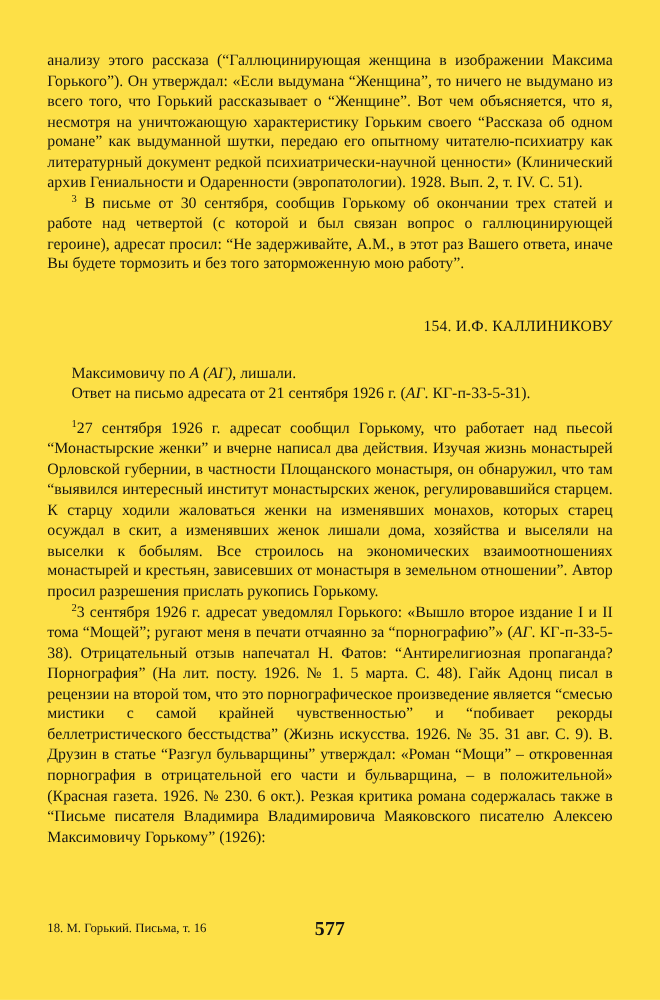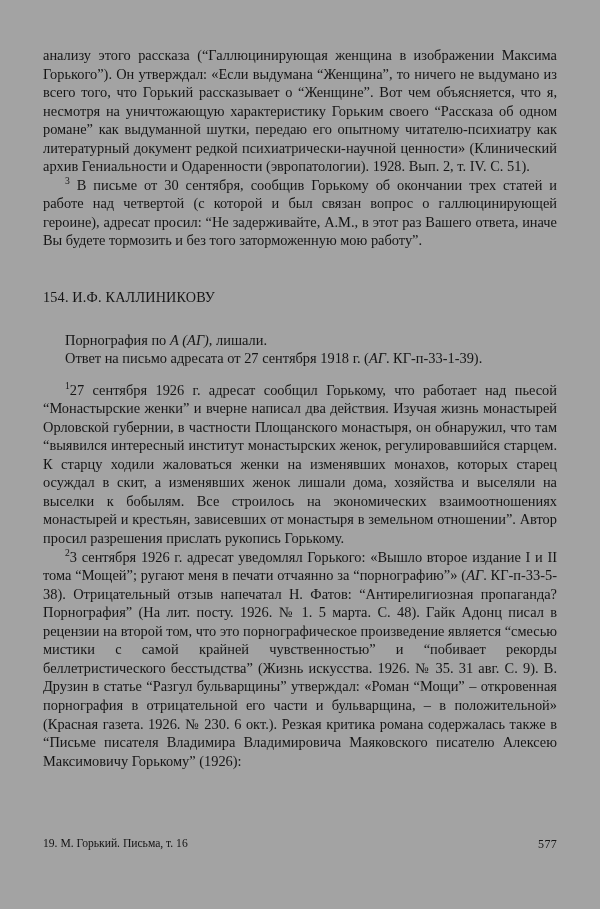--- a/index.html
+++ b/index.html
@@ -5,21 +5,21 @@
 <style>
   html, body {
     margin: 0;
     padding: 0;
     background: #ffffff;
   }
   .page {
     position: relative;
     width: 600px;
     height: 909px;
-    background: #a3a3a3;
+    background: #fde047;
     overflow: hidden;
     font-family: "Liberation Serif", "DejaVu Serif", serif;
     color: #141414;
     box-sizing: border-box;
   }
   .textblock {
     position: absolute;
     left: 43px;
     top: 46px;
     width: 514px;
@@ -40,21 +40,21 @@
     font-size: 9.6px;
     vertical-align: super;
     line-height: 0;
   }
   .ital {
     font-style: italic;
     margin-top: 12px;
   }
   .section-title {
     margin-top: 0;
-    text-align: left;
+    text-align: right;
     font-size: 14.2px;
     letter-spacing: 0.2px;
     line-height: 18.55px;
   }
   .gap-lg { height: 38px; }
   .gap-md { height: 24px; }
   .gap-sm { height: 13px; }
 
   .footer {
     position: absolute;
@@ -69,23 +69,23 @@
     top: 0;
     font-size: 11.6px;
     line-height: 16px;
     white-space: nowrap;
   }
   .footer-pageno {
     position: absolute;
     left: 0;
     top: 0;
     width: 514px;
-    text-align: right;
-    font-size: 12px;
-    font-weight: normal;
+    text-align: center;
+    font-size: 18px;
+    font-weight: bold;
     line-height: 16px;
     letter-spacing: 0.3px;
   }
 </style>
 </head>
 <body>
 
 <div class="page">
 
   <div class="textblock">
@@ -93,30 +93,30 @@
     <p>анализу этого рассказа (“Галлюцинирующая женщина в изображении Максима Горького”). Он утверждал: «Если выдумана “Женщина”, то ничего не выдумано из всего того, что Горький рассказывает о “Женщине”. Вот чем объясняется, что я, несмотря на уничтожающую характеристику Горьким своего “Рассказа об одном романе” как выдуманной шутки, передаю его опытному читателю-психиатру как литературный документ редкой психиатрически-научной ценности» (Клинический архив Гениальности и Одаренности (эвропатологии). 1928. Вып. 2, т. IV. С. 51).</p>
 
     <p class="indent"><span class="sup">3</span><span> В письме от 30 сентября, сообщив Горькому об окончании трех статей и работе над четвертой (с которой и был связан вопрос о галлюцинирующей героине), адресат просил: “Не задерживайте, А.М., в этот раз Вашего ответа, иначе Вы будете тормозить и без того заторможенную мою работу”.</span></p>
 
     <div class="gap-lg"></div>
 
     <p class="section-title">154. И.Ф. КАЛЛИНИКОВУ</p>
 
     <div class="gap-md"></div>
 
-    <p class="indent"><span>Порнография по </span><span class="ital">А (АГ)</span><span>, лишали.</span></p>
+    <p class="indent"><span>Максимовичу по </span><span class="ital">А (АГ)</span><span>, лишали.</span></p>
 
-    <p class="indent"><span>Ответ на письмо адресата от 27 сентября 1918 г. (</span><span class="ital">АГ</span><span>. КГ-п-33-1-39).</span></p>
+    <p class="indent"><span>Ответ на письмо адресата от 21 сентября 1926 г. (</span><span class="ital">АГ</span><span>. КГ-п-33-5-31).</span></p>
 
     <div class="gap-sm"></div>
 
     <p class="indent"><span class="sup">1</span><span>27 сентября 1926 г. адресат сообщил Горькому, что работает над пьесой “Монастырские женки” и вчерне написал два действия. Изучая жизнь монастырей Орловской губернии, в частности Площанского монастыря, он обнаружил, что там “выявился интересный институт монастырских женок, регулировавшийся старцем. К старцу ходили жаловаться женки на изменявших монахов, которых старец осуждал в скит, а изменявших женок лишали дома, хозяйства и выселяли на выселки к бобылям. Все строилось на экономических взаимоотношениях монастырей и крестьян, зависевших от монастыря в земельном отношении”. Автор просил разрешения прислать рукопись Горькому.</span></p>
 
     <p class="indent"><span class="sup">2</span><span>3 сентября 1926 г. адресат уведомлял Горького: «Вышло второе издание I и II тома “Мощей”; ругают меня в печати отчаянно за “порнографию”» (</span><span class="ital">АГ</span><span>. КГ-п-33-5-38). Отрицательный отзыв напечатал Н. Фатов: “Антирелигиозная пропаганда? Порнография” (На лит. посту. 1926. № 1. 5 марта. С. 48). Гайк Адонц писал в рецензии на второй том, что это порнографическое произведение является “смесью мистики с самой крайней чувственностью” и “побивает рекорды беллетристического бесстыдства” (Жизнь искусства. 1926. № 35. 31 авг. С. 9). В. Друзин в статье “Разгул бульварщины” утверждал: «Роман “Мощи” – откровенная порнография в отрицательной его части и бульварщина, – в положительной» (Красная газета. 1926. № 230. 6 окт.). Резкая критика романа содержалась также в “Письме писателя Владимира Владимировича Маяковского писателю Алексею Максимовичу Горькому” (1926):</span></p>
 
   </div>
 
   <div class="footer">
-    <div class="footer-imprint">19. М. Горький. Письма, т. 16</div>
+    <div class="footer-imprint">18. М. Горький. Письма, т. 16</div>
     <div class="footer-pageno">577</div>
   </div>
 
 </div>
 
 </body></html>

